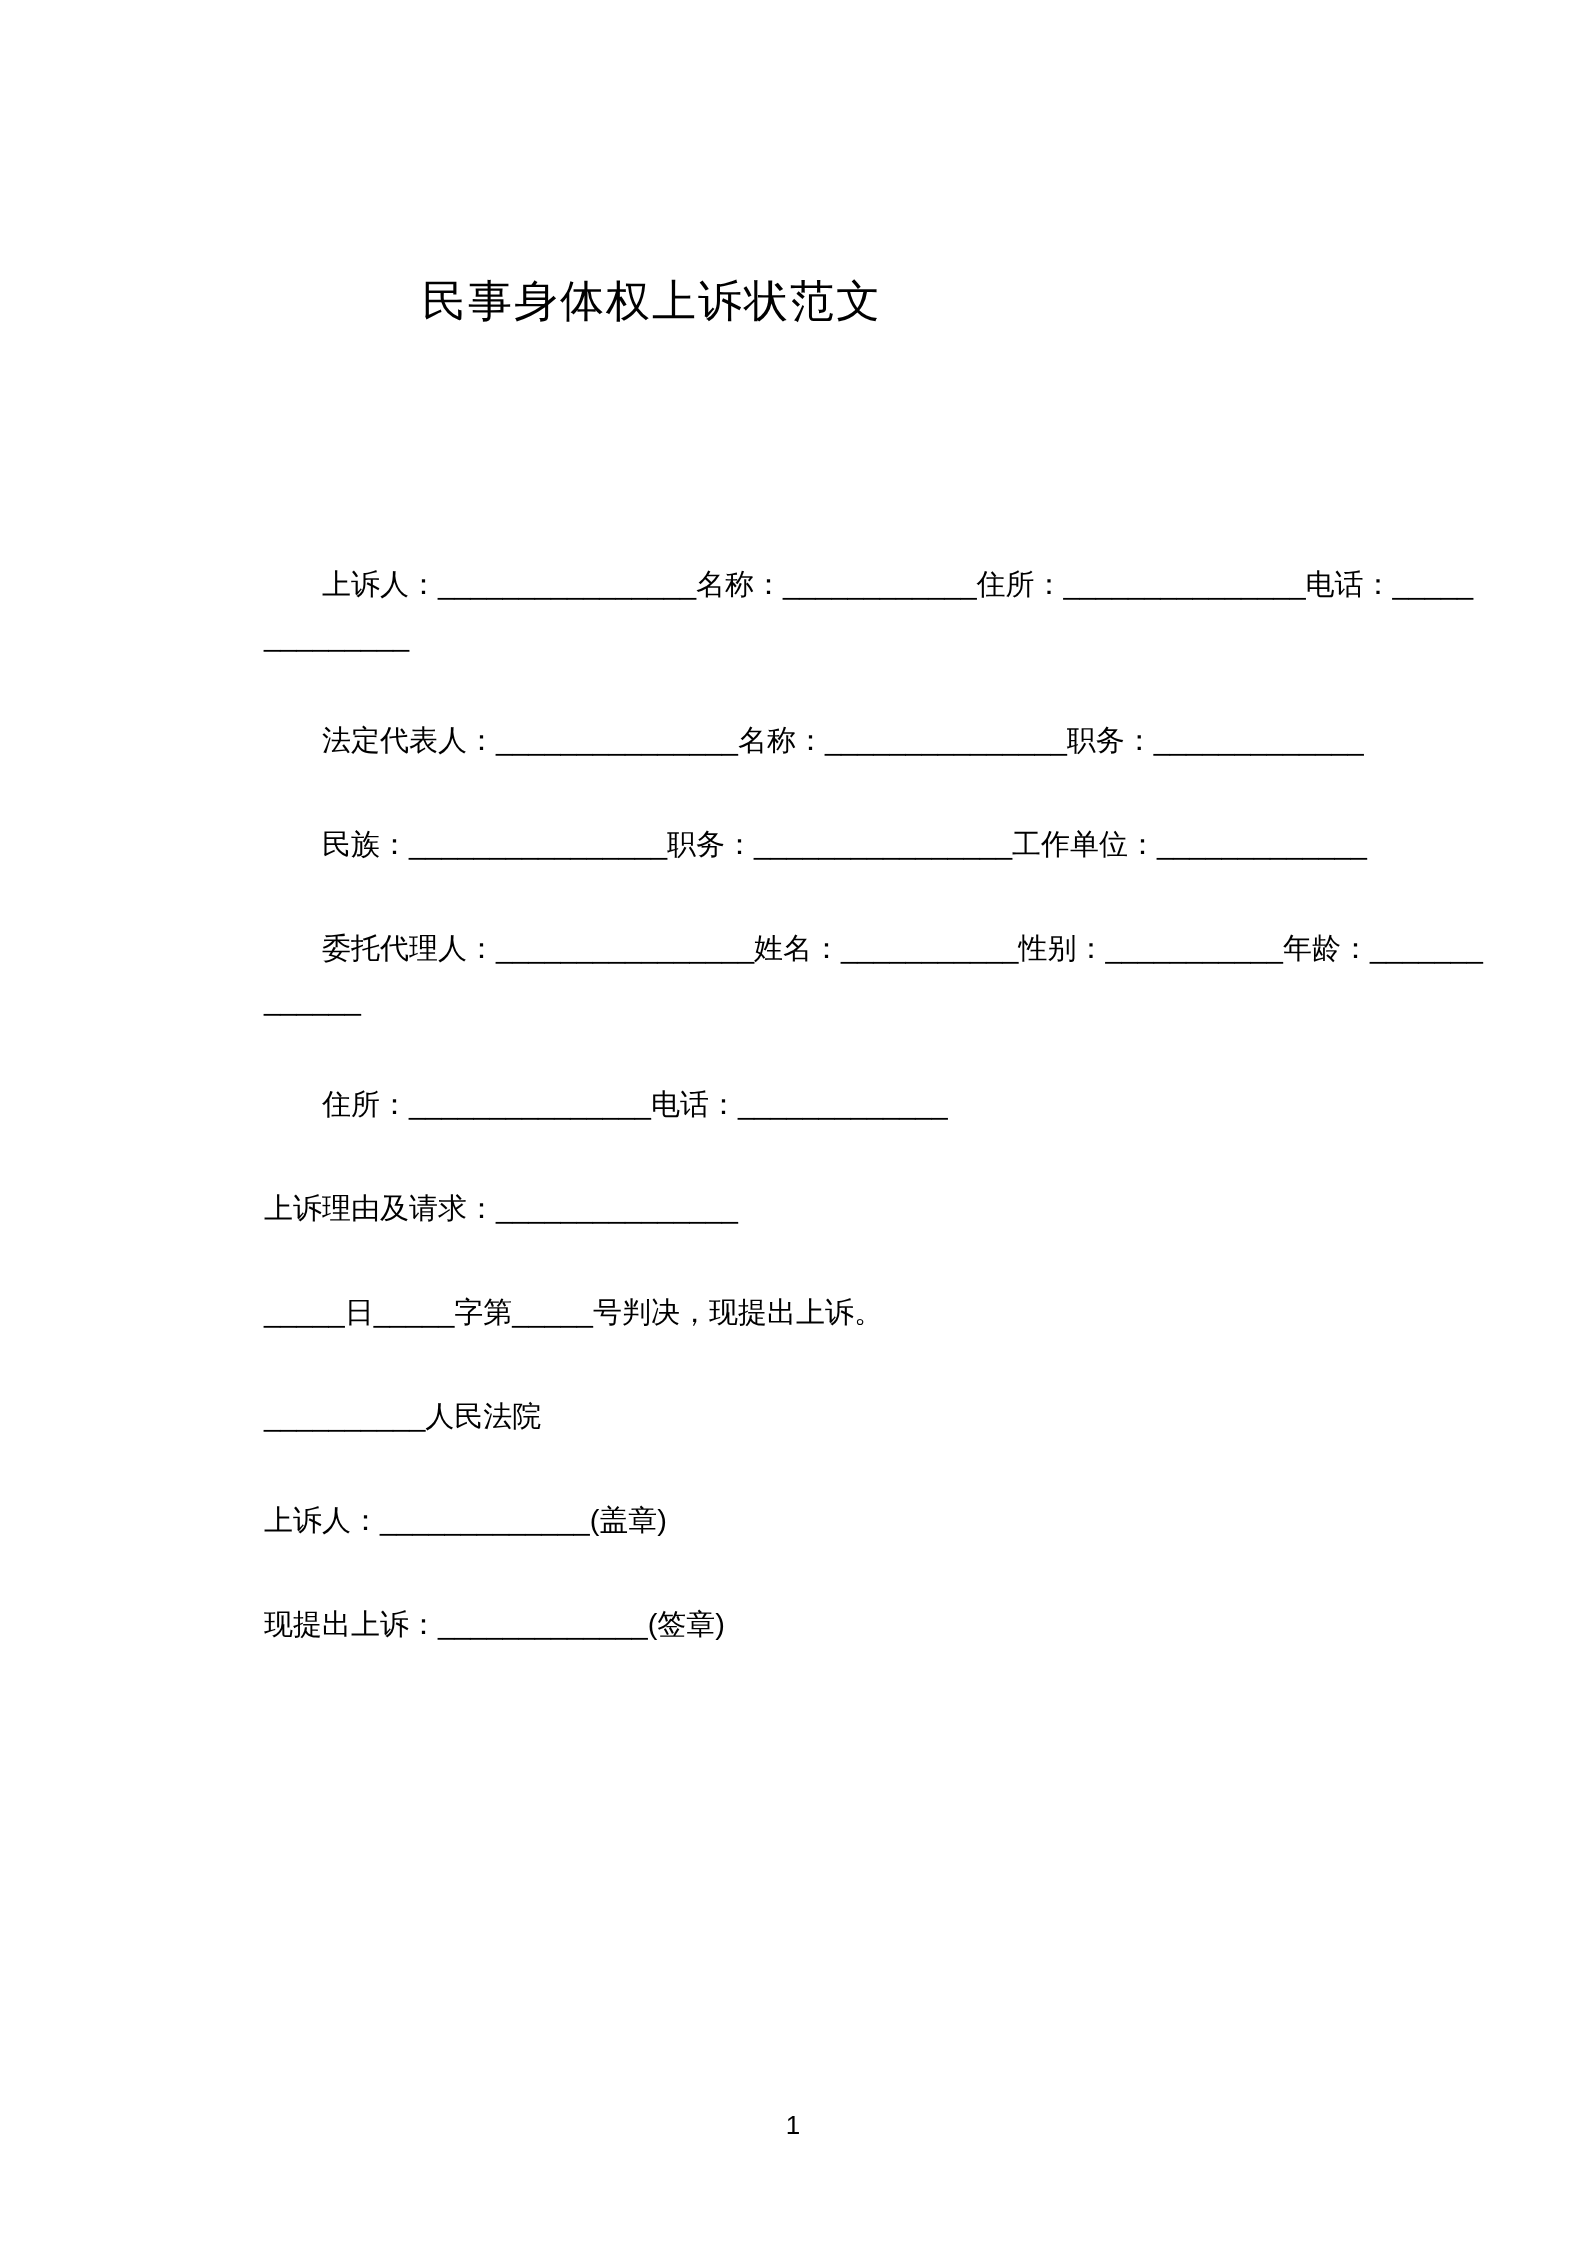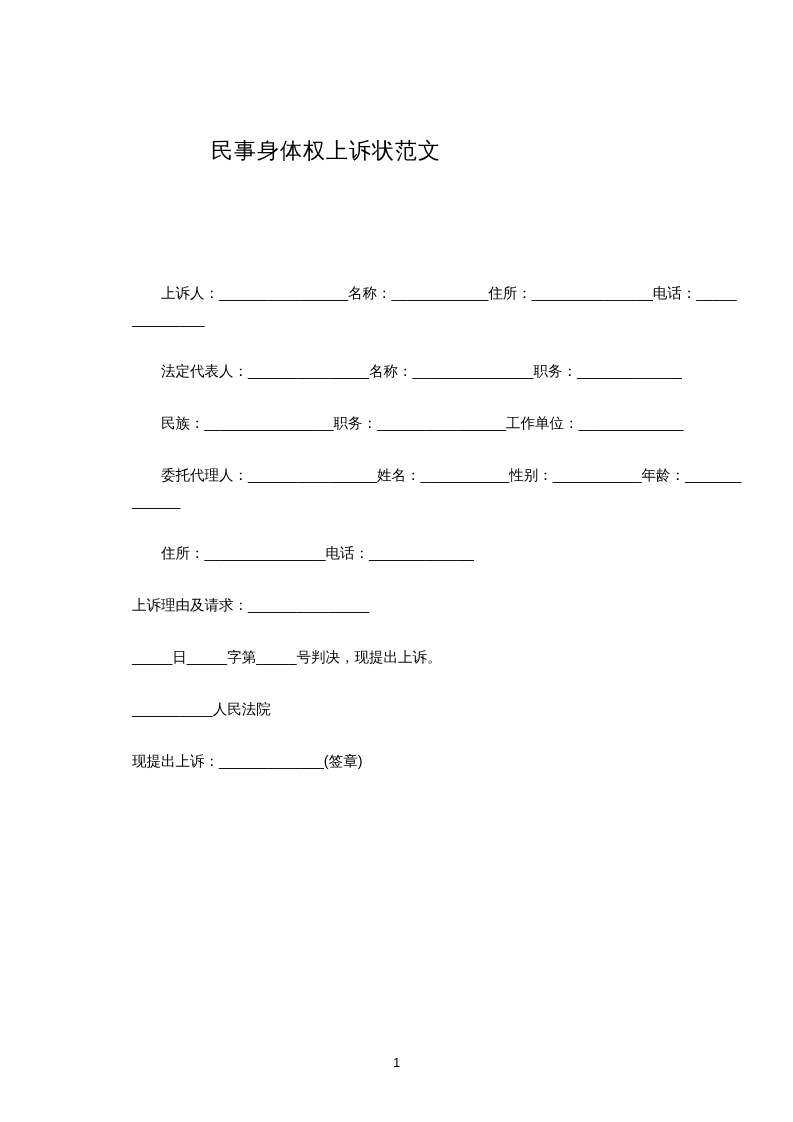--- a/index.html
+++ b/index.html
@@ -66,18 +66,19 @@
 
   <div class="body-block">
     <p class="para">上诉人：________________名称：____________住所：_______________电话：______________</p>
     <p class="para">法定代表人：_______________名称：_______________职务：_____________</p>
     <p class="para">民族：________________职务：________________工作单位：_____________</p>
     <p class="para">委托代理人：________________姓名：___________性别：___________年龄：_____________</p>
     <p class="para">住所：_______________电话：_____________</p>
     <p class="para noindent">上诉理由及请求：_______________</p>
     <p class="para noindent">_____日_____字第_____号判决，现提出上诉。</p>
     <p class="para noindent">__________人民法院</p>
+    <p class="para noindent">上诉人：_____________(盖章)</p>
     <p class="para noindent">现提出上诉：_____________(签章)</p>
   </div>
 
   <div class="page-number">1</div>
 
 </div>
 
 </body></html>

